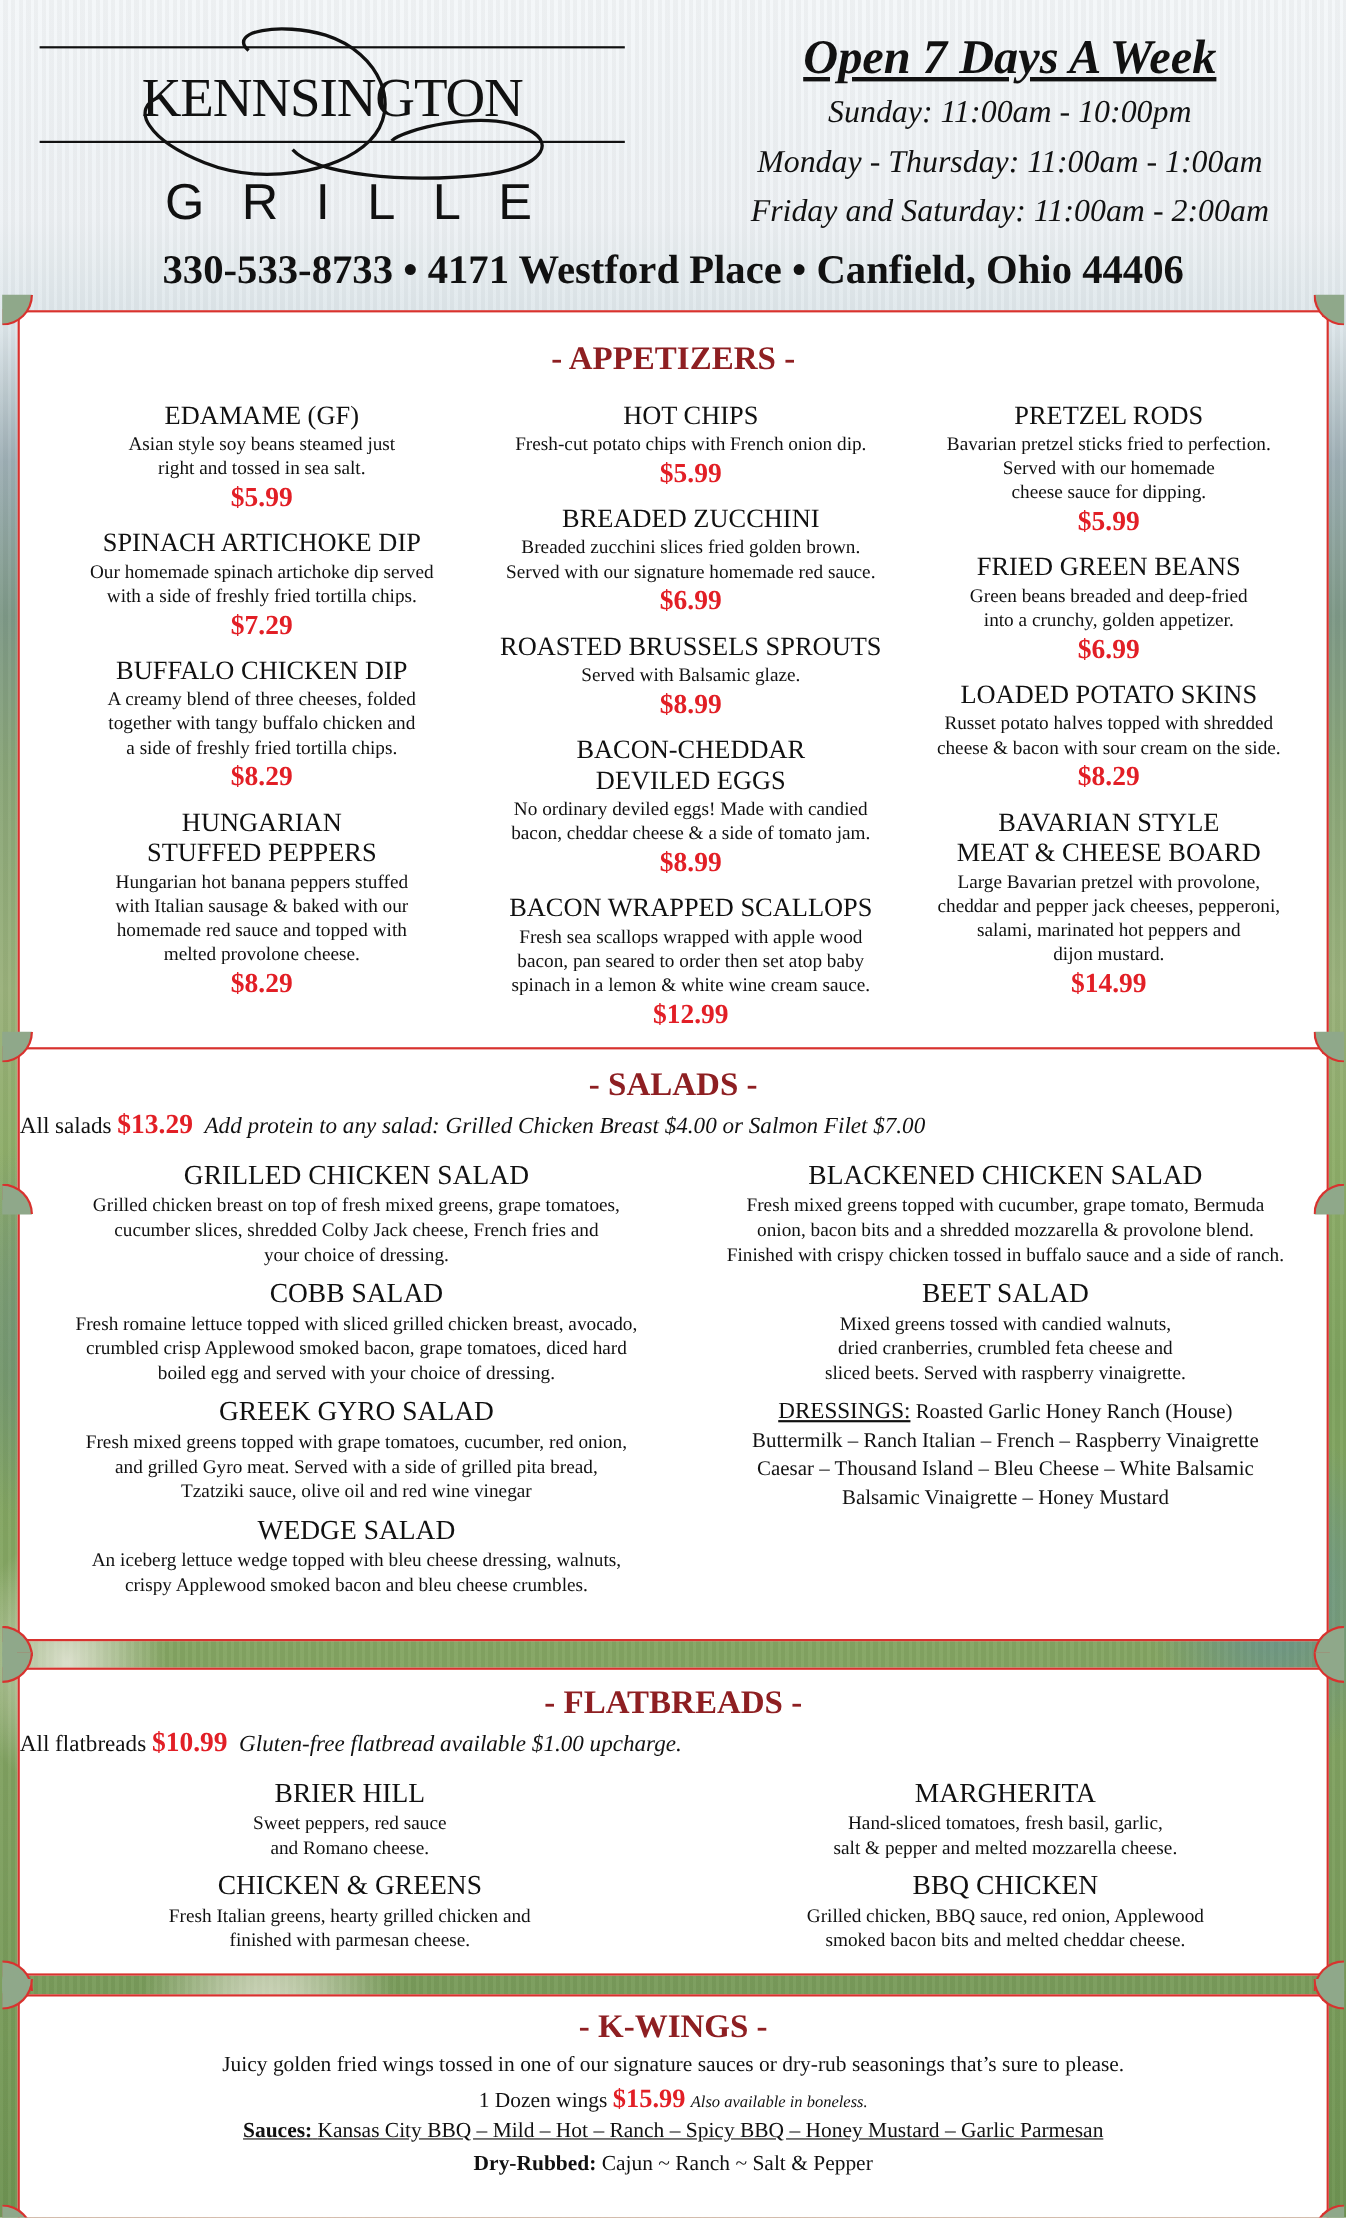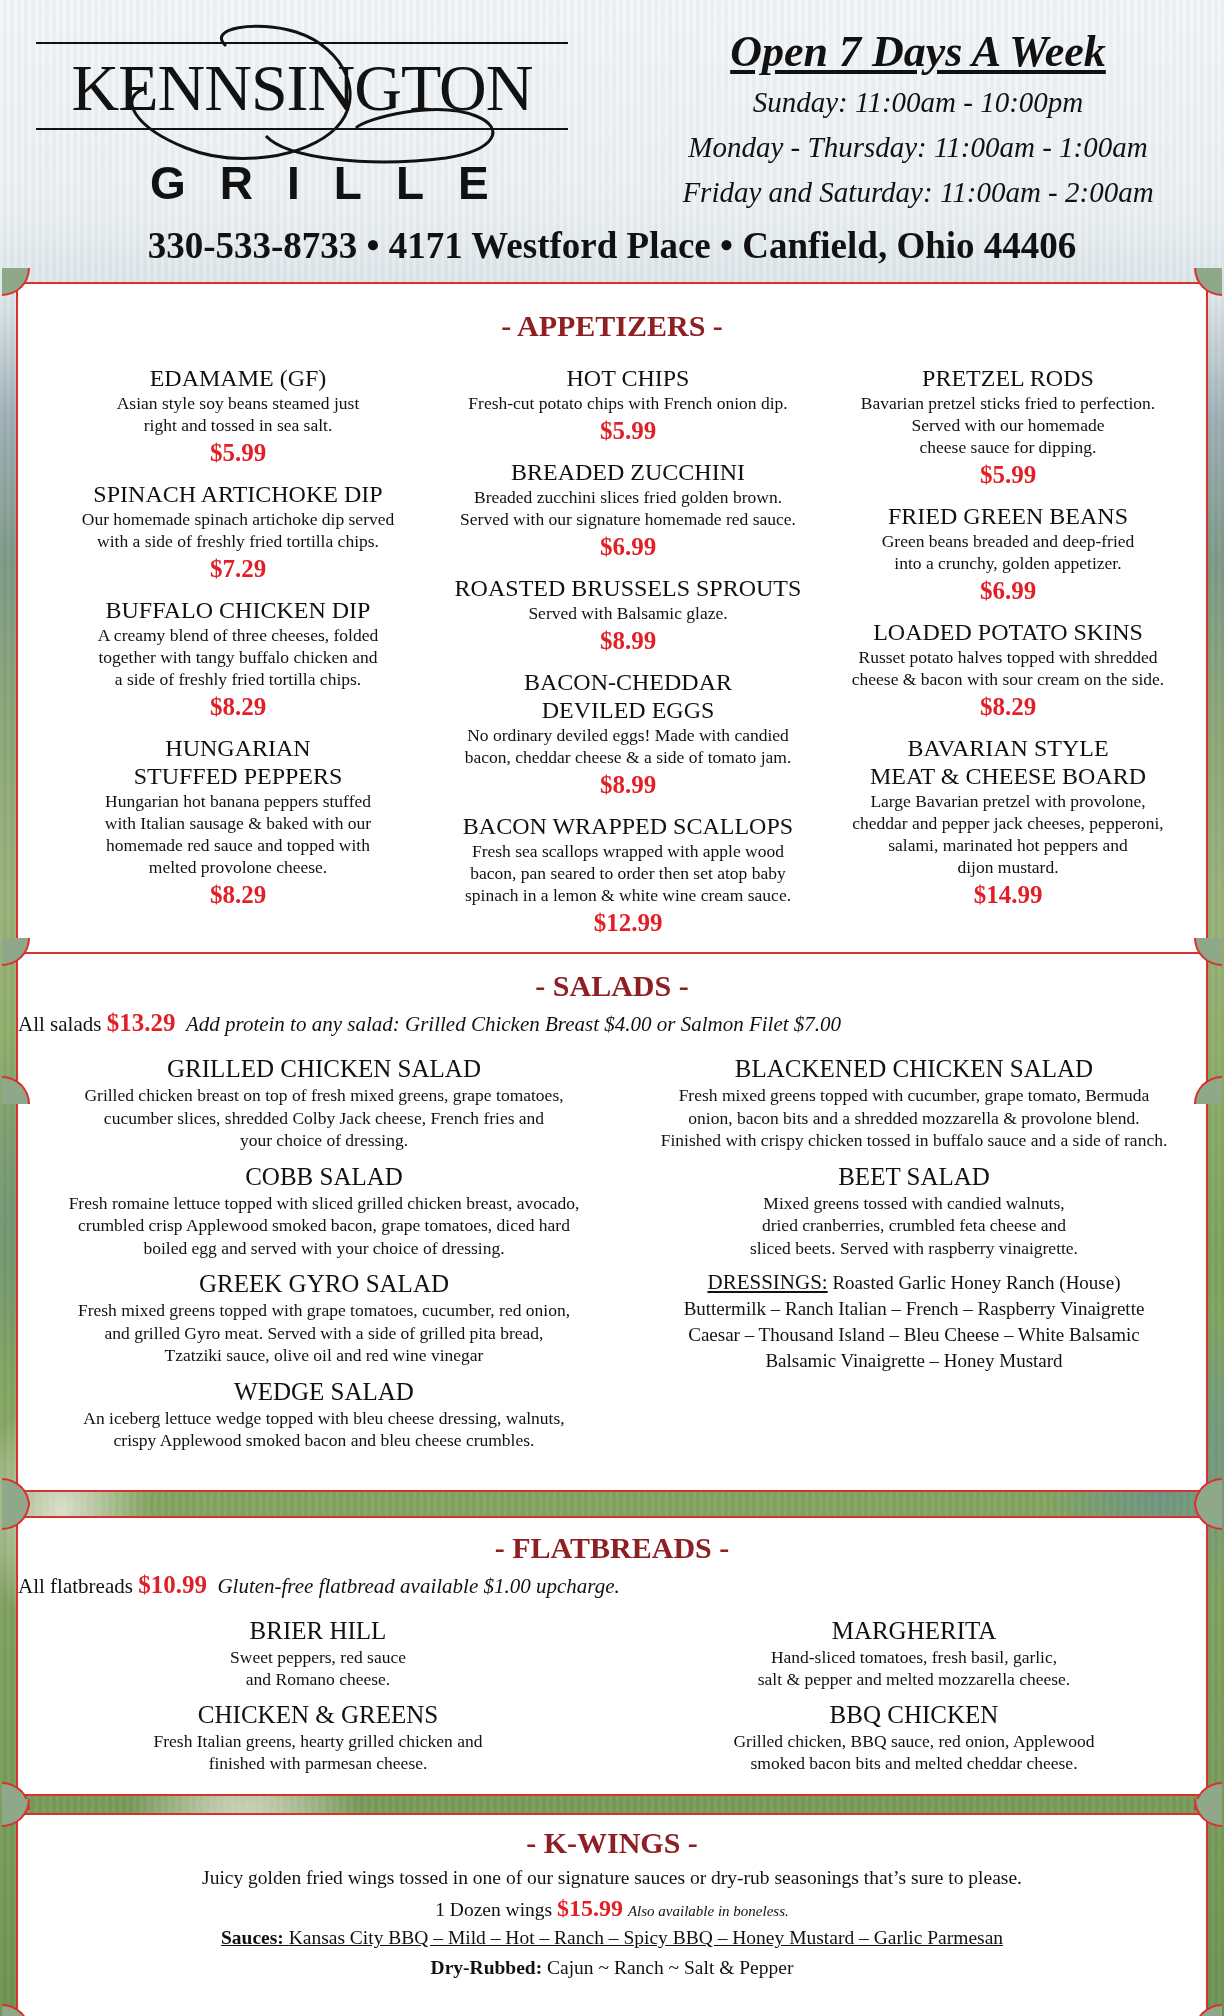--- a/index.html
+++ b/index.html
@@ -26,27 +26,27 @@
   }
 
   
   .header { position: absolute; left: 0; top: 0; width: 1224px; height: 280px; }
   .logo { position: absolute; left: 36px; top: 18px; width: 532px; height: 190px; }
   .logo-rule { position: absolute; left: 0; width: 532px; height: 2px; background: #111; }
   .logo-rule.top { top: 24px; }
   .logo-rule.bottom { top: 110px; }
   .logo-word {
     position: absolute; left: 0; top: 30px; width: 532px; text-align: center;
-    font-size: 66px; letter-spacing: -1px; line-height: 80px; font-weight: normal;
+    font-size: 50px; letter-spacing: -1px; line-height: 80px; font-weight: normal;
     font-family: "Liberation Serif", serif; color: #111;
   }
   .logo-swirl { position: absolute; left: 0; top: 0; width: 532px; height: 150px; }
   .logo-sub {
     position: absolute; left: 80px; top: 140px; width: 400px; text-align: center;
-    font-family: "Liberation Sans", sans-serif; font-weight: bold; font-size: 46px;
+    font-family: "Liberation Sans", sans-serif; font-weight: normal; font-size: 46px;
     letter-spacing: 34px; color: #111; line-height: 50px; padding-left: 34px;
   }
   .hours { position: absolute; left: 612px; top: 24px; width: 612px; text-align: center; font-style: italic; }
   .hours-title { font-size: 44px; font-weight: bold; text-decoration: underline; line-height: 56px; text-underline-offset: 4px; }
   .hours-line { font-size: 29px; line-height: 45px; }
   .address {
     position: absolute; left: 0; top: 222px; width: 1224px; text-align: center;
     font-size: 37px; font-weight: bold; line-height: 48px;
   }
 

